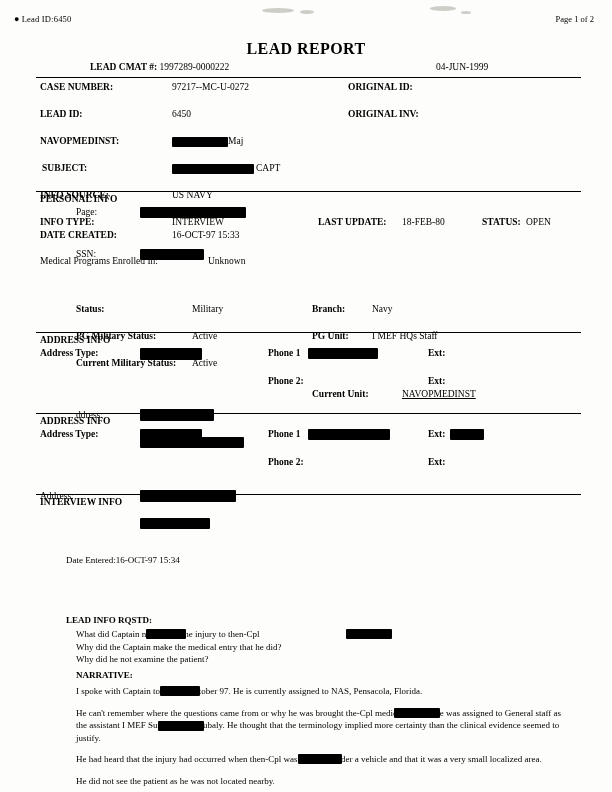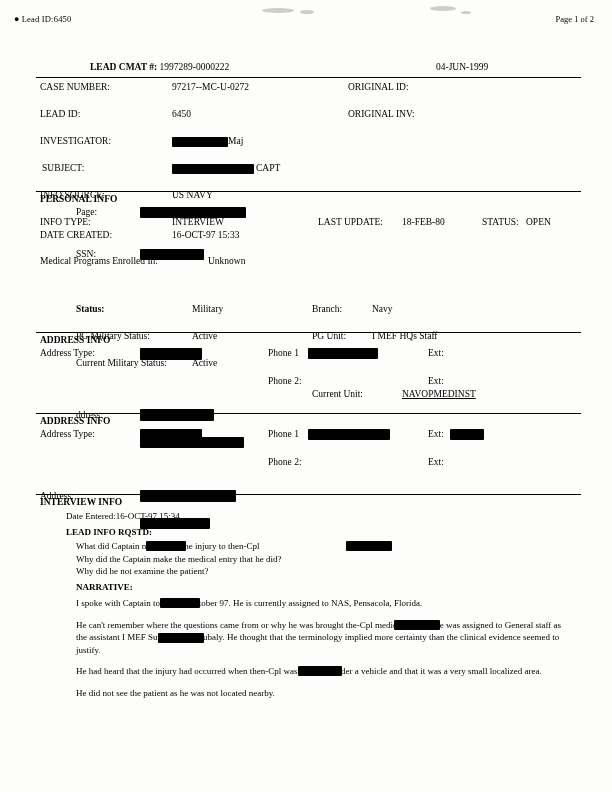--- a/index.html
+++ b/index.html
@@ -71,21 +71,21 @@
   .sect {
     padding: 2px 0 3px 0;
   }
   .row {
     position: relative;
     height: 13px;
     font-size: 9.5px;
   }
   .lbl {
     position: absolute;
-    font-weight: normal;
+    font-weight: bold;
     white-space: nowrap;
   }
   .val {
     position: absolute;
     white-space: nowrap;
   }
   .plain {
     position: absolute;
     white-space: nowrap;
     font-size: 9.5px;
@@ -112,38 +112,39 @@
   }
   .sect-head {
     font-weight: bold;
     font-size: 9.5px;
     padding: 2px 0 1px 4px;
   }
   .narr-line {
     font-size: 9px;
     line-height: 12.5px;
   }
-  .indent8 { padding-left: 8px; }
+  .indent8 { padding-left: 8px; margin-top: 44px; }
 </style>
 </head>
 <body>
 
 <div class="page">
 
   <div class="smudge" style="left:262px; top:8px; width:32px; height:5px;"></div>
   <div class="smudge" style="left:300px; top:10px; width:14px; height:4px;"></div>
   <div class="smudge" style="left:430px; top:6px; width:26px; height:5px;"></div>
   <div class="smudge" style="left:461px; top:11px; width:10px; height:3px;"></div>
 
   <div class="top-left">
     <span class="bullet">●</span><span>Lead ID:</span><span>6450</span>
   </div>
 
   <div class="page-num">Page 1 of 2</div>
 
+  <div class="doc-title">LEAD REPORT</div>
 
   <div class="frame">
 
     <div class="cmat-line">
       <span class="cmat-lbl"><span>LEAD CMAT #:</span> <span style="font-weight:normal">1997289-0000222</span></span>
       <span class="cmat-date">04-JUN-1999</span>
     </div>
 
     <div class="hr"></div>
 
@@ -152,21 +153,21 @@
         <span class="lbl" style="left:4px;">CASE NUMBER:</span>
         <span class="val" style="left:136px;">97217--MC-U-0272</span>
         <span class="lbl" style="left:312px;">ORIGINAL ID:</span>
       </div>
       <div class="row" style="top:16px;">
         <span class="lbl" style="left:4px;">LEAD ID:</span>
         <span class="val" style="left:136px;">6450</span>
         <span class="lbl" style="left:312px;">ORIGINAL INV:</span>
       </div>
       <div class="row" style="top:30px;">
-        <span class="lbl" style="left:4px;">INVESTIGATOR:</span>
+        <span class="lbl" style="left:4px;">NAVOPMEDINST:</span>
         <span class="redact" style="left:136px; top:1px; width:56px; height:10px;"></span>
         <span class="val" style="left:192px;">Maj</span>
       </div>
       <div class="row" style="top:44px;">
         <span class="lbl" style="left:6px;">SUBJECT:</span>
         <span class="redact" style="left:136px; top:1px; width:82px; height:10px;"></span>
         <span class="val" style="left:220px;">CAPT</span>
       </div>
       <div class="row" style="top:58px;">
         <span class="lbl" style="left:4px;">INFO SOURCE:</span>

